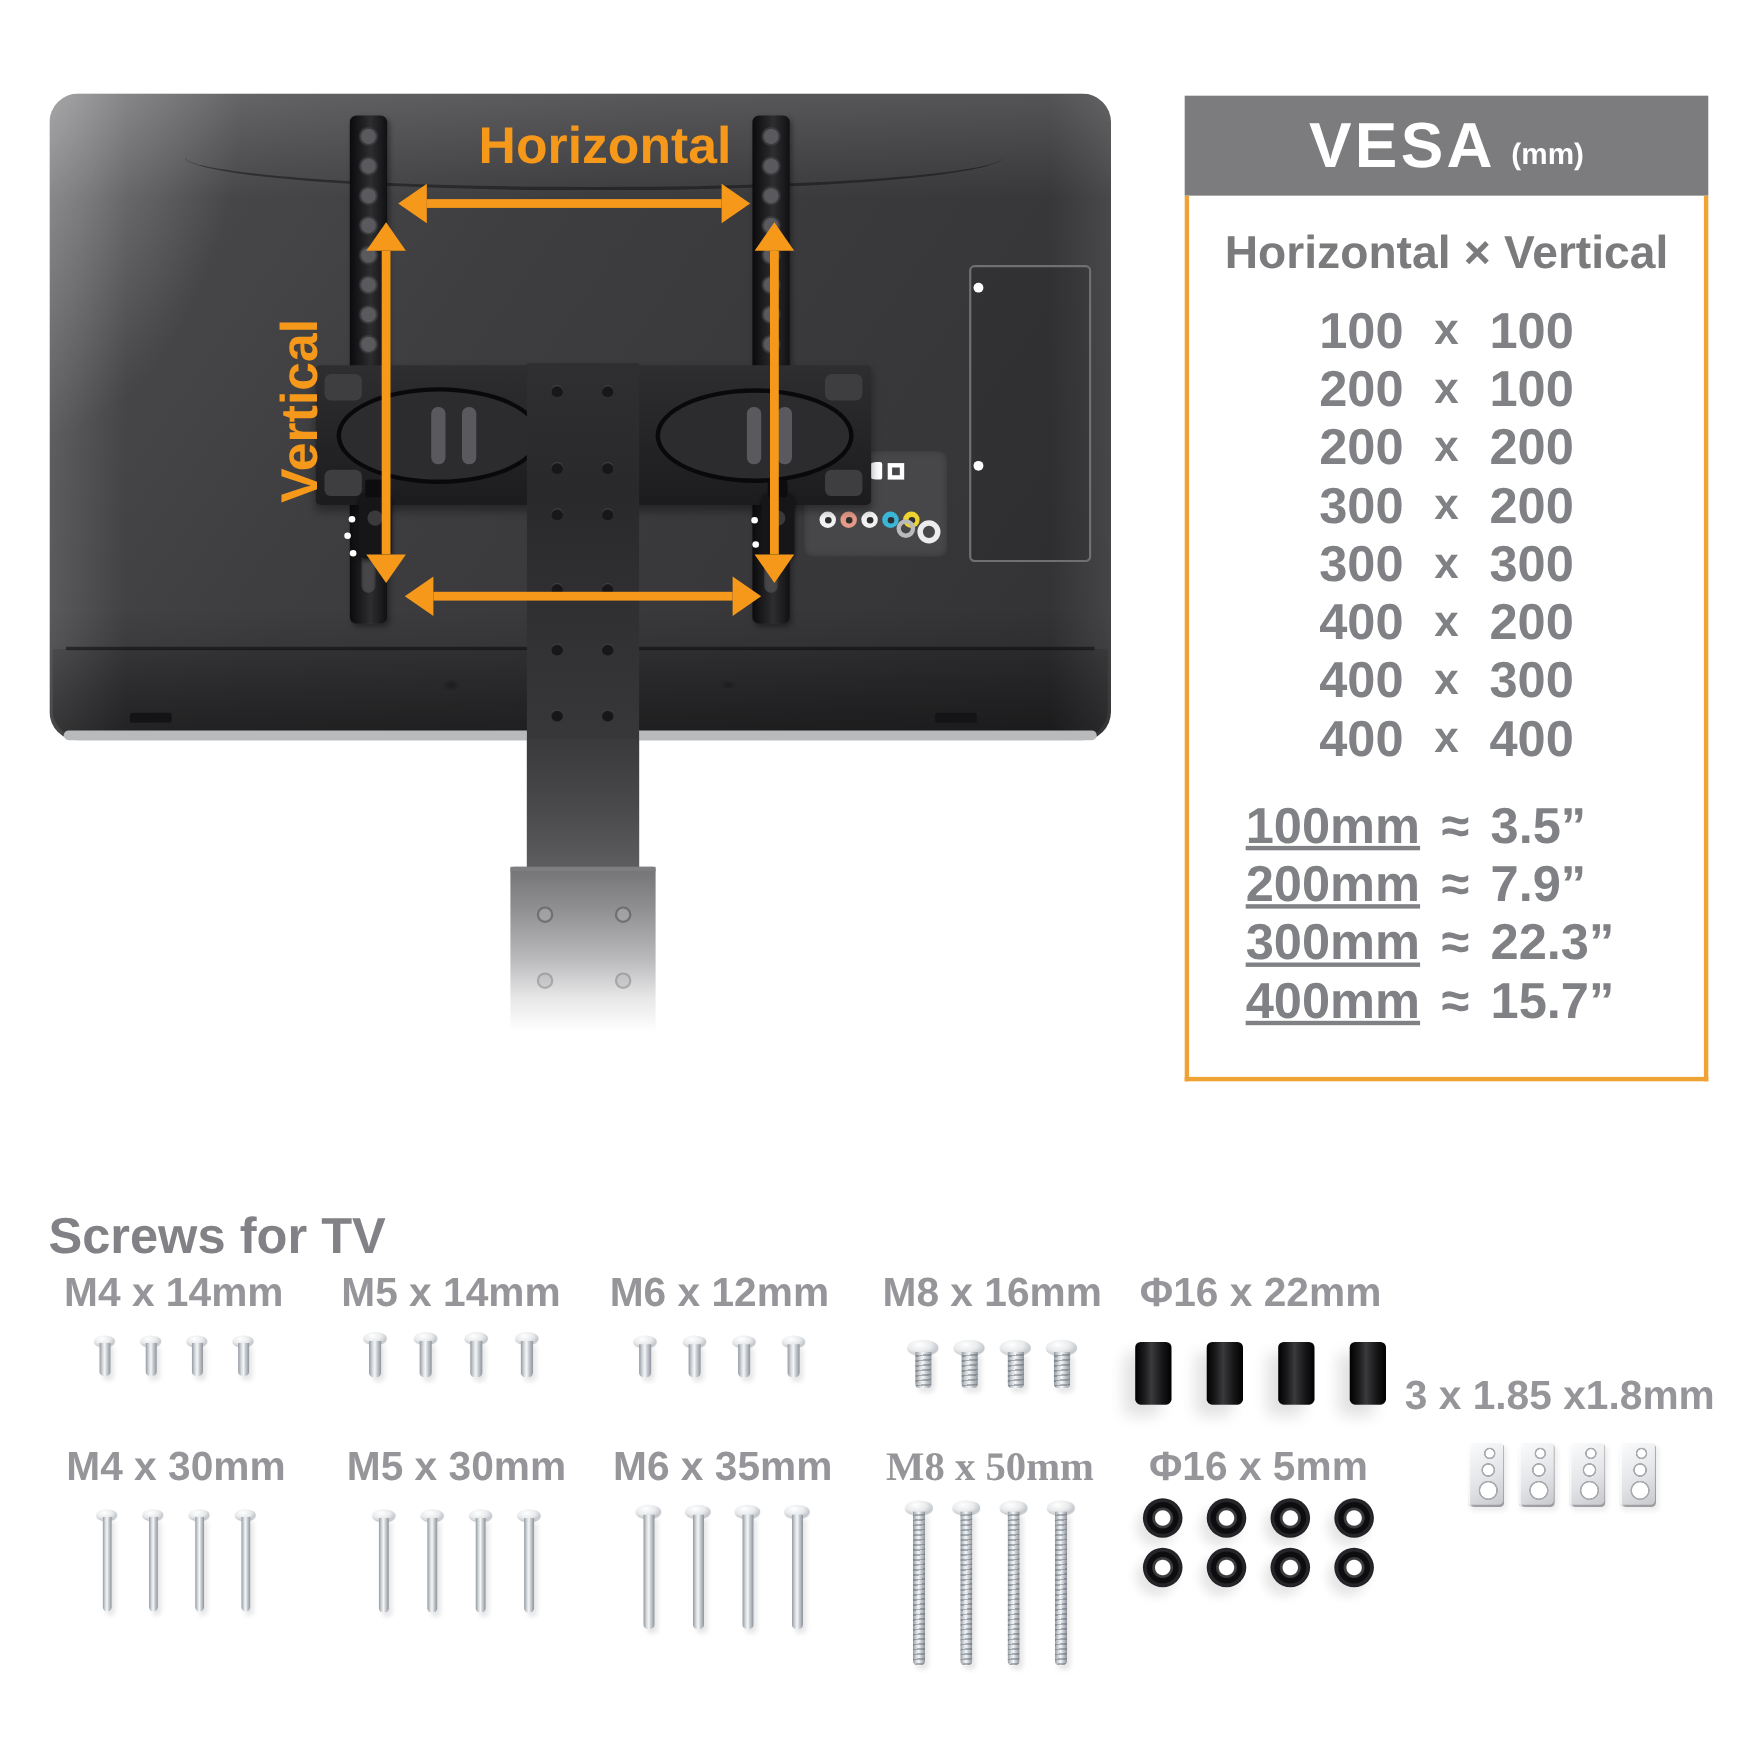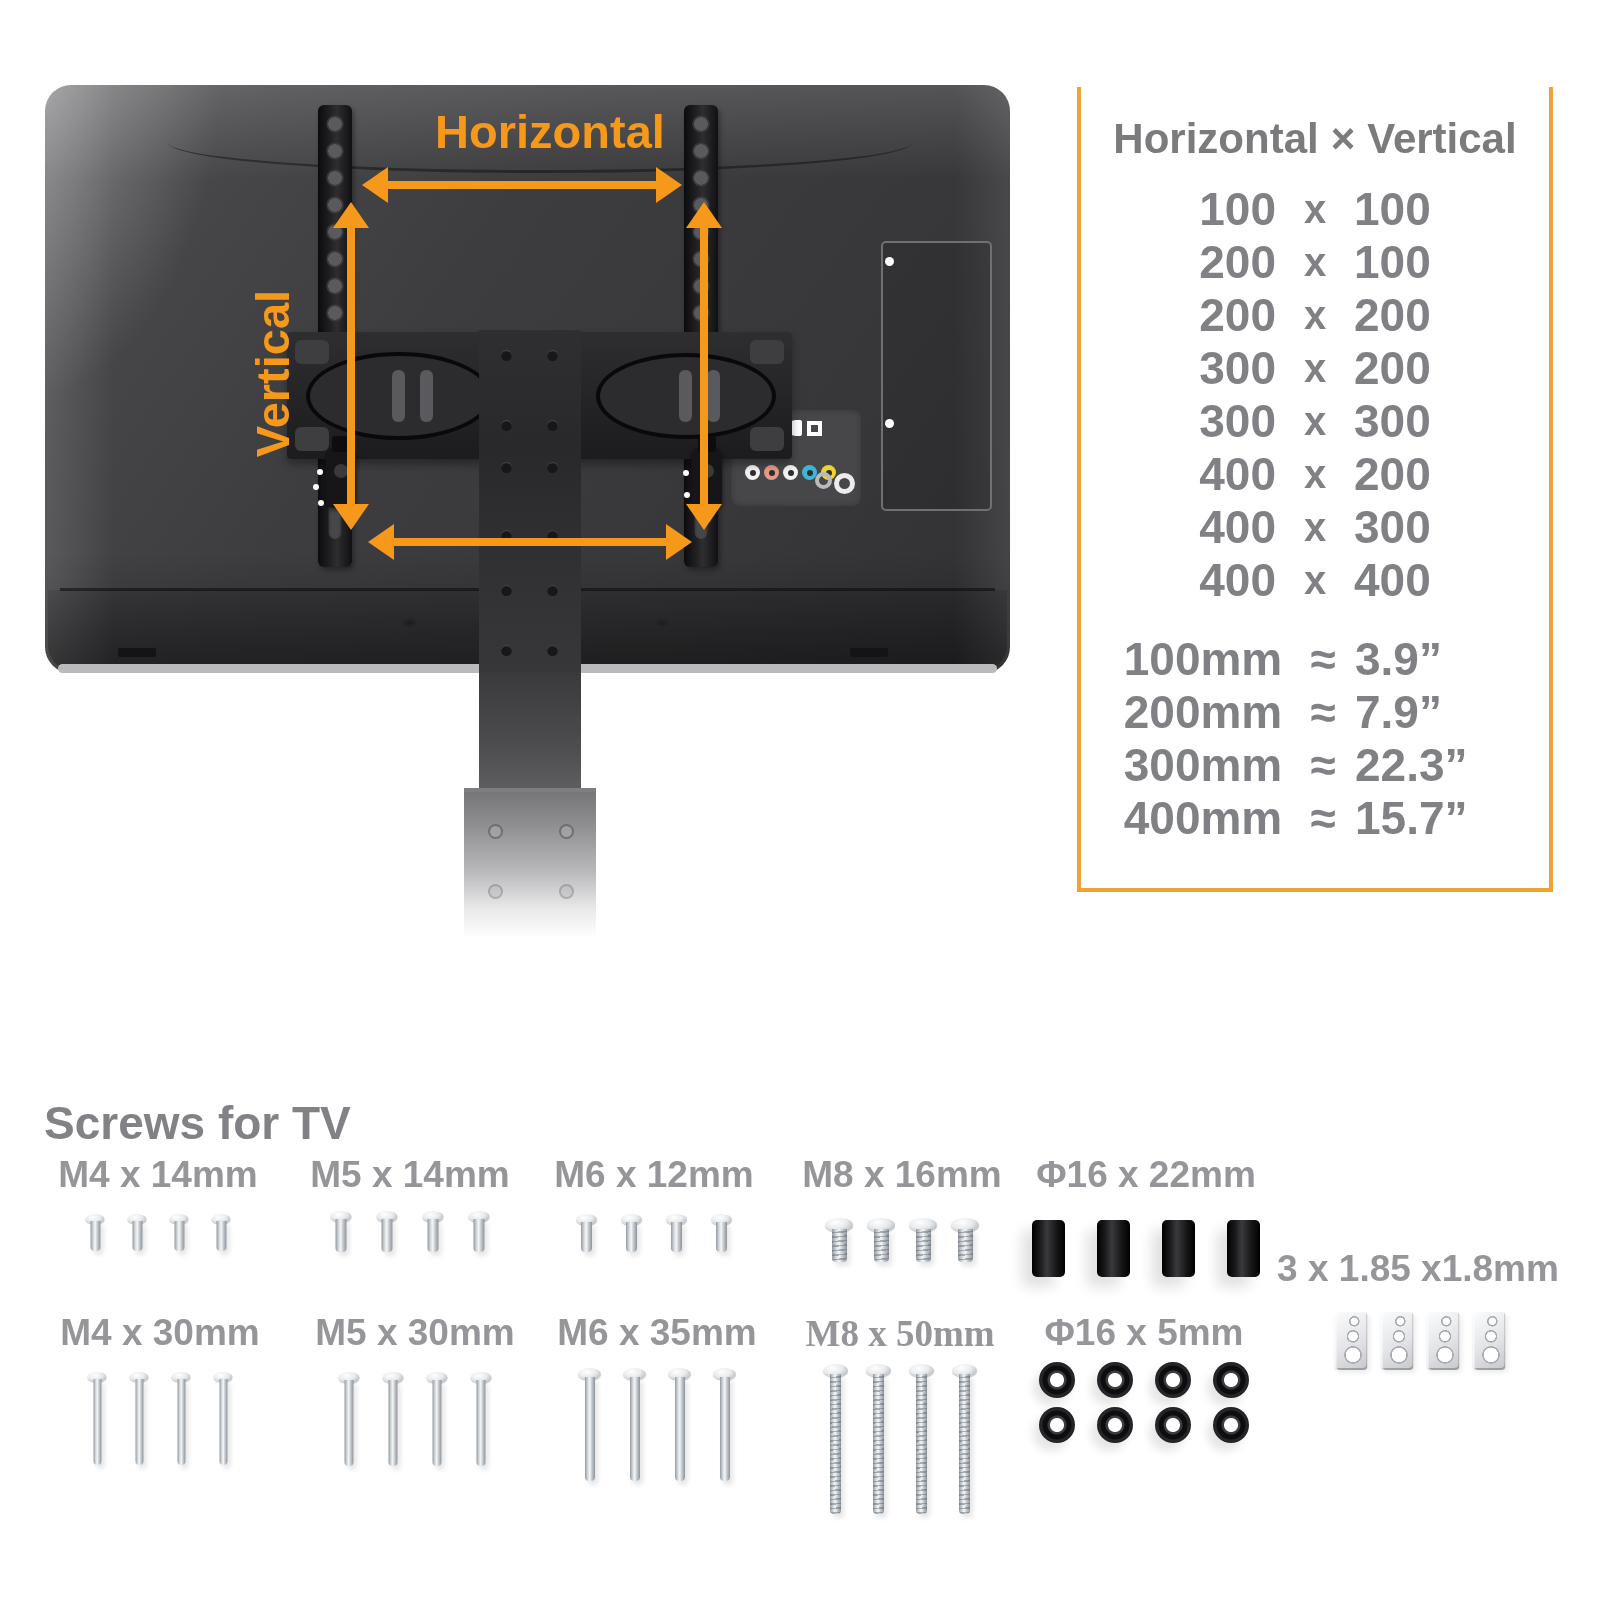--- a/index.html
+++ b/index.html
@@ -116,21 +116,21 @@
   .vesa-unit{color:#fff;font-weight:bold;font-size:27px;margin-top:16px;}
   .vesa-body{border:4px solid var(--vesa-border);border-top:none;background:#fff;height:805px;box-sizing:border-box;padding-top:28px;}
   .vesa-heading{display:flex;justify-content:center;gap:12px;font-size:42px;font-weight:bold;color:#7B7B7E;}
   .vesa-sizes{margin-top:20px;}
   .vesa-row{display:flex;justify-content:center;font-size:46px;font-weight:bold;color:var(--num-gray);line-height:53px;}
   .vesa-row .nl{width:122px;text-align:right;}
   .vesa-row .sp{width:78px;text-align:center;font-size:40px;}
   .vesa-row .nr{width:122px;text-align:left;}
   .vesa-conversions{margin-top:26px;}
   .conv-row{display:flex;justify-content:center;font-size:46px;font-weight:bold;color:var(--num-gray);line-height:53px;}
-  .conv-row .mm{width:176px;text-align:center;}
+  .conv-row .mm{width:176px;text-align:right;text-decoration:underline;}
   .conv-row .ap{width:64px;text-align:center;}
   .conv-row .in{width:160px;text-align:left;}
 
   
   .screws-heading{position:absolute;left:40px;top:1092px;margin:4px;font-size:46px;font-weight:bold;color:var(--heading-gray);z-index:30;}
   .screw-label{position:absolute;transform:translateX(-50%);font-size:37px;font-weight:bold;color:var(--label-gray);white-space:nowrap;z-index:30;}
   .screw-items{position:absolute;transform:translateX(-50%);display:flex;align-items:flex-start;z-index:30;}
   .screw{display:flex;flex-direction:column;align-items:center;}
   .screw .head{width:var(--hw);height:var(--hh);border-radius:50%;
     background:radial-gradient(ellipse at 38% 32%, #FFFFFF 0%, #E8EAEC 45%, #B9BEC3 80%, #9AA0A6 100%);
@@ -274,20 +274,24 @@
     <span class="avh u"></span>
     <span class="vshaft"></span>
     <span class="avh d"></span>
   </div>
 
   <div class="lbl-horizontal">Horizontal</div>
   <div class="lbl-vertical">Vertical</div>
 </div>
 
 <aside class="vesa">
+  <div class="vesa-header">
+    <span class="vesa-title">VESA</span>
+    <span class="vesa-unit">(mm)</span>
+  </div>
   <div class="vesa-body">
     <div class="vesa-heading">
       <span>Horizontal</span>
       <span class="times">×</span>
       <span>Vertical</span>
     </div>
     <div id="vesa-sizes" class="vesa-sizes">
         <div class="vesa-row">
           <span class="nl">100</span>
           <span class="sp">x</span>
@@ -326,21 +330,21 @@
         <div class="vesa-row">
           <span class="nl">400</span>
           <span class="sp">x</span>
           <span class="nr">400</span>
         </div>
       </div>
     <div id="vesa-conversions" class="vesa-conversions">
         <div class="conv-row">
           <span class="mm">100mm</span>
           <span class="ap">≈</span>
-          <span class="in">3.9”</span>
+          <span class="in">3.5”</span>
         </div>
         <div class="conv-row">
           <span class="mm">200mm</span>
           <span class="ap">≈</span>
           <span class="in">7.9”</span>
         </div>
         <div class="conv-row">
           <span class="mm">300mm</span>
           <span class="ap">≈</span>
           <span class="in">22.3”</span>

